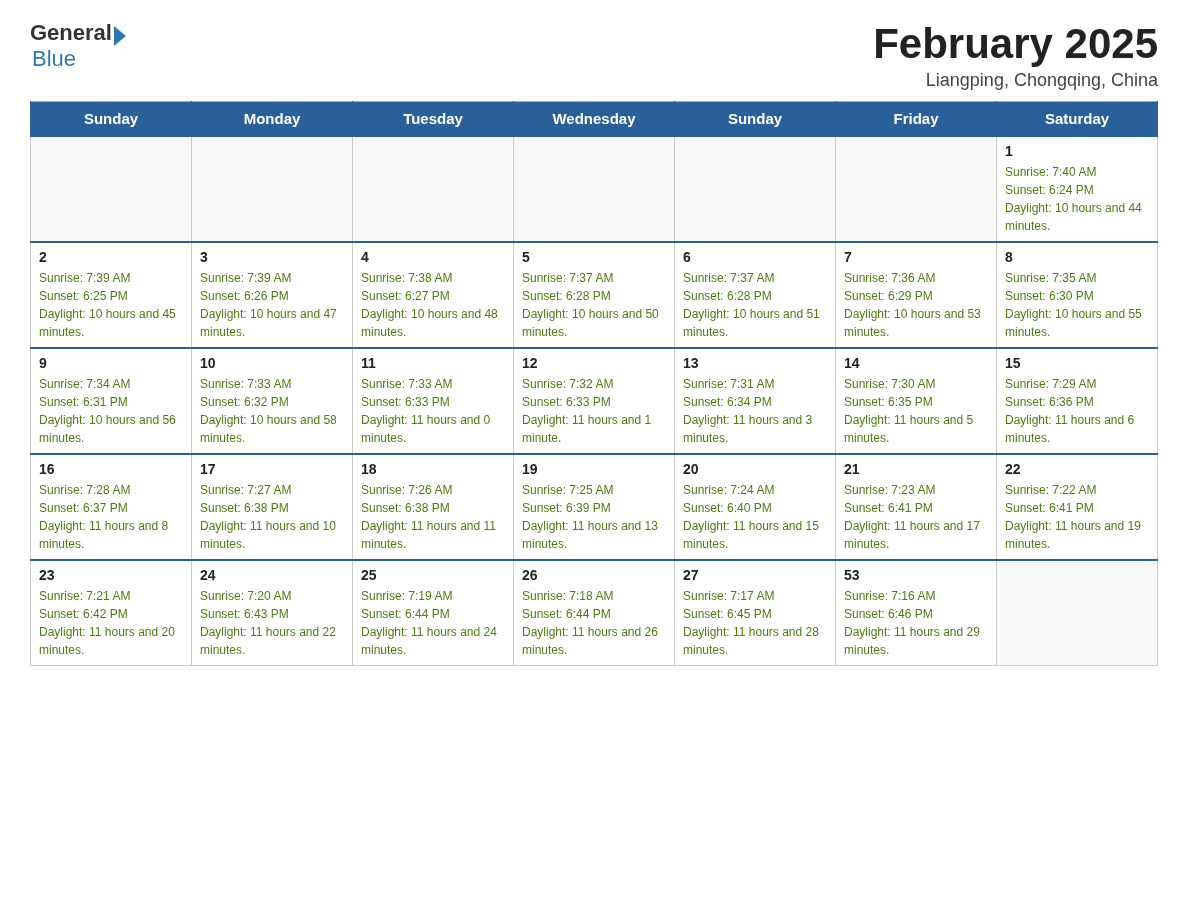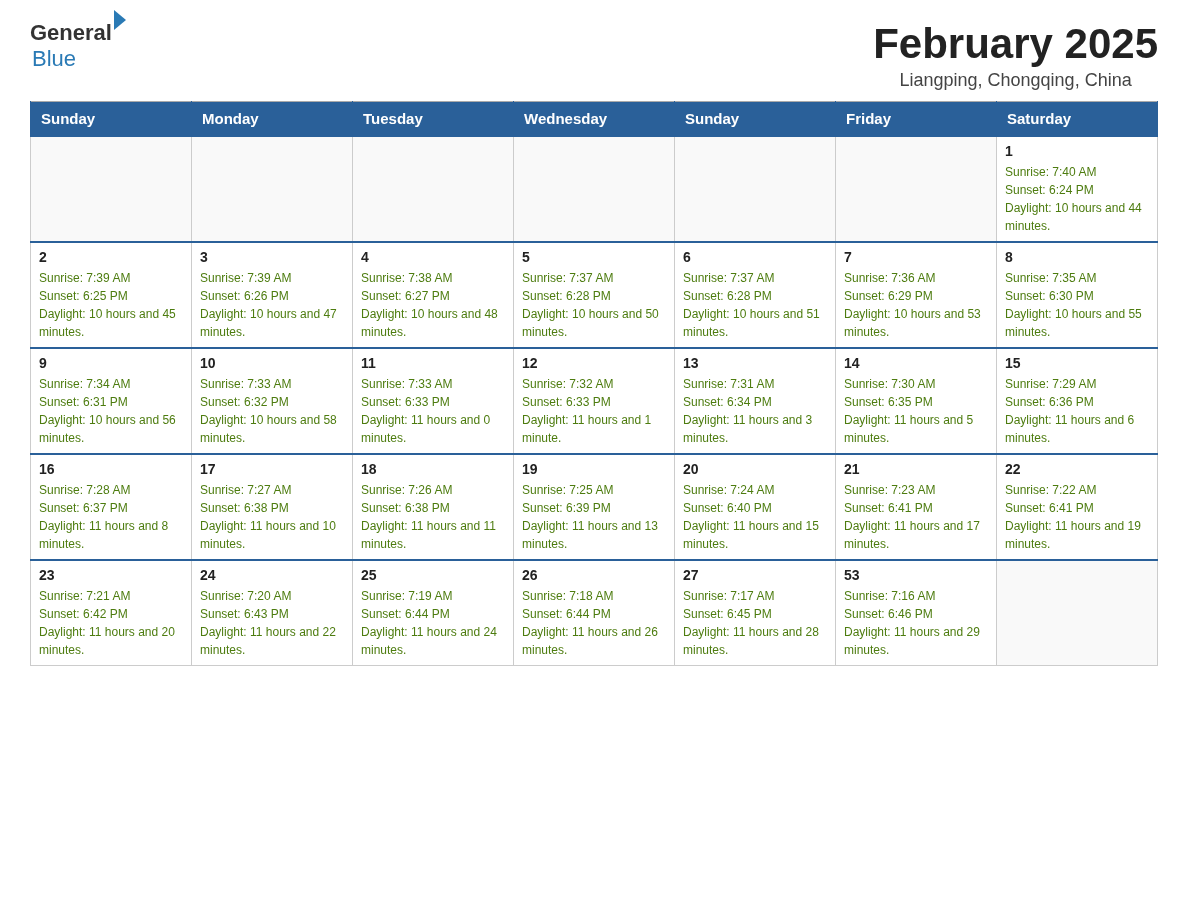--- a/index.html
+++ b/index.html
@@ -24,54 +24,53 @@
       border-bottom: 10px solid transparent;
       margin-left: 2px;
       margin-top: -10px;
     }
     .logo-wrapper {
       display: flex;
       flex-direction: column;
     }
     .logo-line1 {
       display: flex;
-      align-items: flex-start;
+      align-items: flex-end;
     }
     .logo-line2 {
       font-size: 22px;
       font-weight: normal;
       color: #2a7ab5;
       margin-left: 2px;
     }
     .title-block {
       text-align: right;
     }
     .title-block h1 {
       font-size: 42px;
       font-weight: bold;
       color: #222;
     }
     .title-block p {
       font-size: 18px;
       color: #444;
       margin-top: 2px;
-      text-align: center;
     }
     .calendar {
       width: 100%;
       border-collapse: collapse;
       border: 1px solid #aaa;
     }
     .calendar th {
       background-color: #2a6099;
       color: #fff;
       font-size: 15px;
       font-weight: bold;
       padding: 8px 10px;
-      text-align: left;
+      text-align: center;
       border: 1px solid #2a6099;
     }
     .calendar td {
       vertical-align: top;
       border: 1px solid #ccc;
       padding: 6px 8px;
       width: calc(100% / 7);
       font-size: 12px;
       color: #333;
       min-height: 100px;

